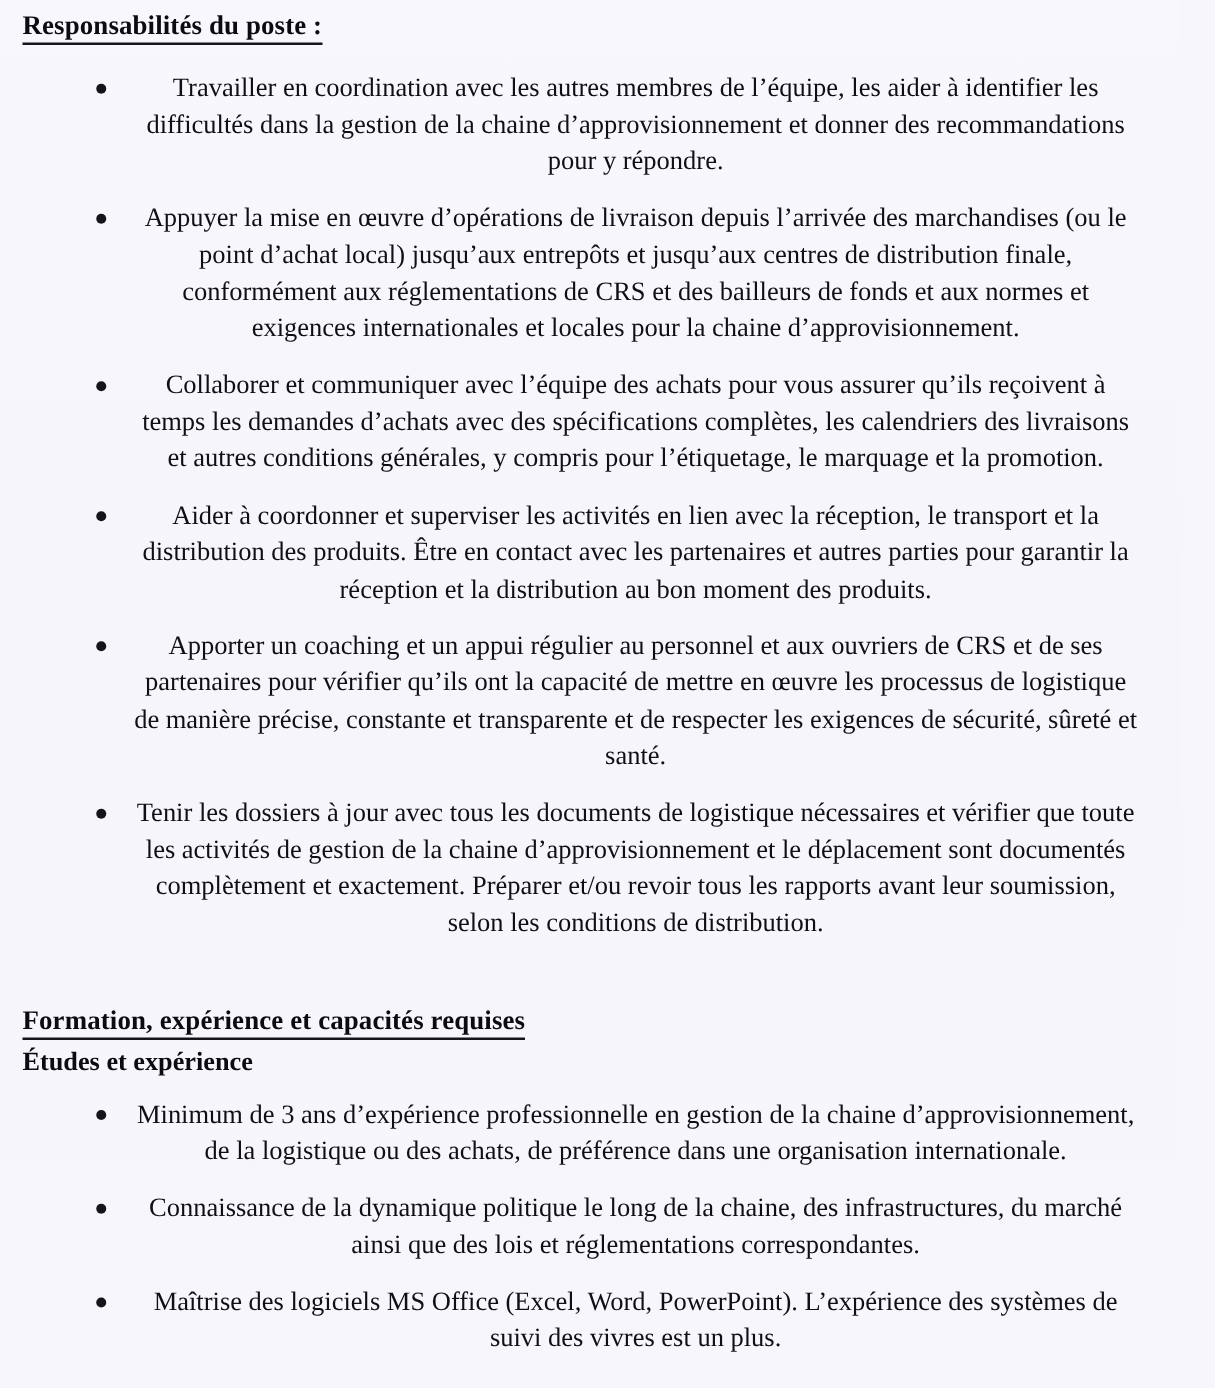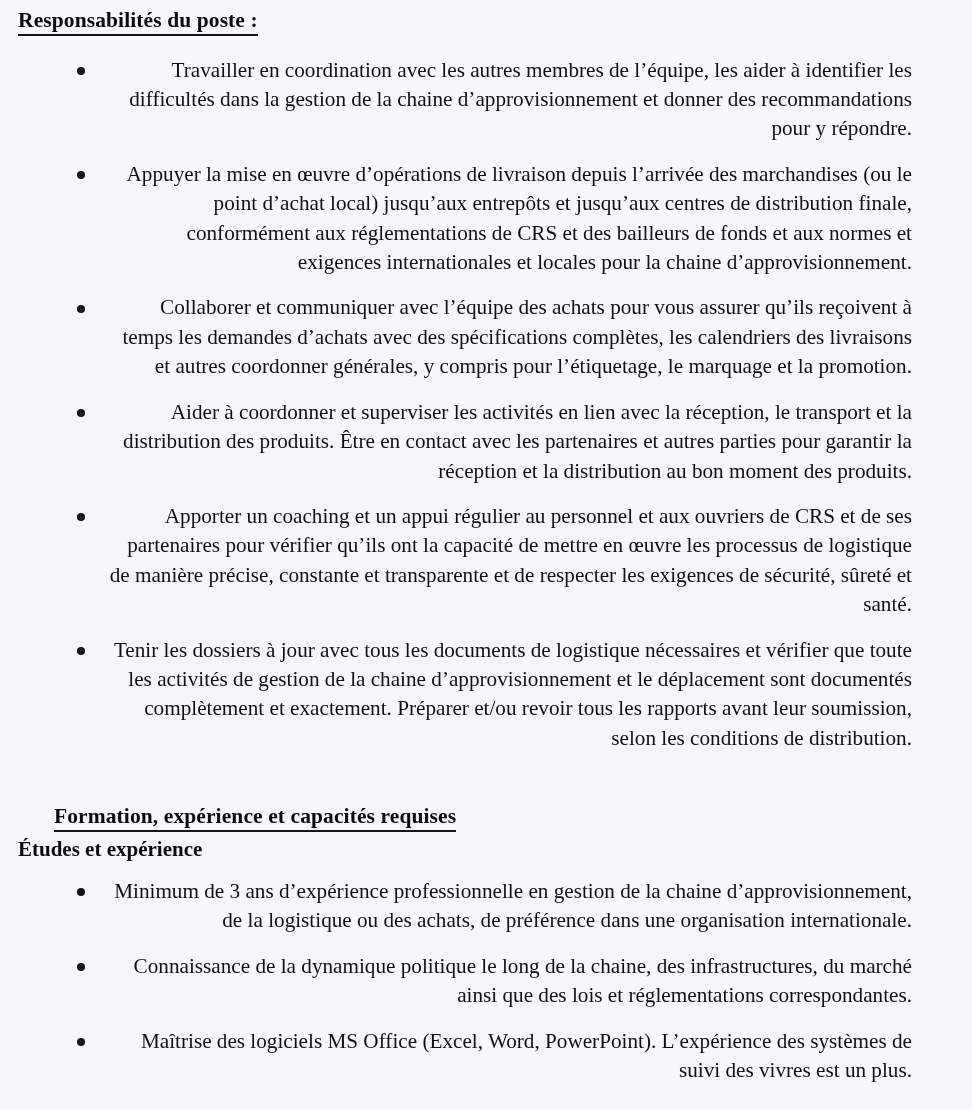--- a/index.html
+++ b/index.html
@@ -42,37 +42,36 @@
     text-align: center;
   }
   .heading-row {
     padding-left: 18px;
   }
   #responsibilities-heading-row {
     padding-top: 9px;
   }
   #qualifications-heading-row {
     padding-top: 36px;
-    margin-left: 36px;
   }
   #studies-heading-row {
     padding-top: 5px;
   }
   ul.bullets {
     list-style: none;
     margin: 0;
     padding: 0;
   }
   ul.bullets li {
     position: relative;
     padding-left: 89px;
     padding-right: 16px;
     font-size: 21.2px;
     line-height: 29.4px;
-    text-align: right;
+    text-align: center;
     color: #100f14;
     margin: 16px;
   }
   ul.bullets li .dot {
     position: absolute;
     left: 61px;
     top: 11.5px;
     width: 8px;
     height: 8px;
     border-radius: 50%;
@@ -102,21 +101,21 @@
     <li>
       <span class="dot"></span>
       <span class="bullet-text">Travailler en coordination avec les autres membres de l’équipe, les aider à identifier les difficultés dans la gestion de la chaine d’approvisionnement et donner des recommandations pour y répondre.</span>
     </li>
     <li>
       <span class="dot"></span>
       <span class="bullet-text">Appuyer la mise en œuvre d’opérations de livraison depuis l’arrivée des marchandises (ou le point d’achat local) jusqu’aux entrepôts et jusqu’aux centres de distribution finale, conformément aux réglementations de CRS et des bailleurs de fonds et aux normes et exigences internationales et locales pour la chaine d’approvisionnement.</span>
     </li>
     <li>
       <span class="dot"></span>
-      <span class="bullet-text">Collaborer et communiquer avec l’équipe des achats pour vous assurer qu’ils reçoivent à temps les demandes d’achats avec des spécifications complètes, les calendriers des livraisons et autres coordonner générales, y compris pour l’étiquetage, le marquage et la promotion.</span>
+      <span class="bullet-text">Collaborer et communiquer avec l’équipe des achats pour vous assurer qu’ils reçoivent à temps les demandes d’achats avec des spécifications complètes, les calendriers des livraisons et autres conditions générales, y compris pour l’étiquetage, le marquage et la promotion.</span>
     </li>
     <li>
       <span class="dot"></span>
       <span class="bullet-text">Aider à coordonner et superviser les activités en lien avec la réception, le transport et la distribution des produits. Être en contact avec les partenaires et autres parties pour garantir la réception et la distribution au bon moment des produits.</span>
     </li>
     <li>
       <span class="dot"></span>
       <span class="bullet-text">Apporter un coaching et un appui régulier au personnel et aux ouvriers de CRS et de ses partenaires pour vérifier qu’ils ont la capacité de mettre en œuvre les processus de logistique de manière précise, constante et transparente et de respecter les exigences de sécurité, sûreté et santé.</span>
     </li>
     <li>

